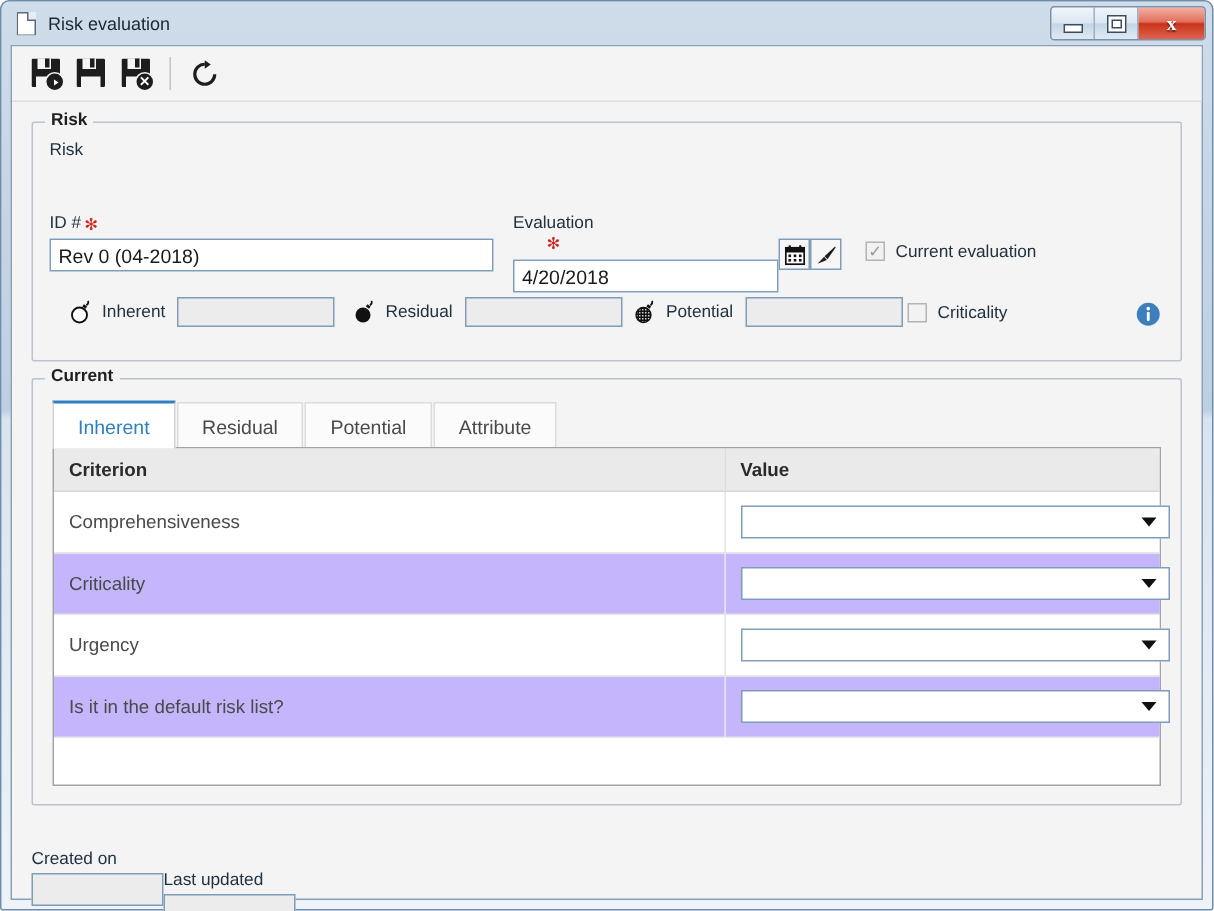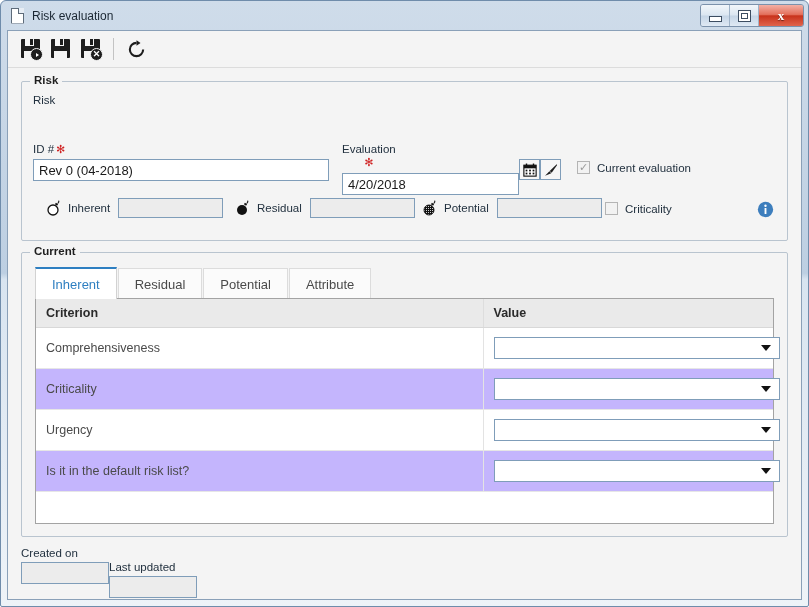--- a/index.html
+++ b/index.html
@@ -233,21 +233,21 @@
   .ddl .arrow {
     position: absolute; right: 8px; top: 50%; transform: translateY(-50%);
     width: 0; height: 0;
     border-left: 5px solid transparent;
     border-right: 5px solid transparent;
     border-top: 6px solid #111;
   }
 
   
   .footer { position: absolute; left: 0; right: 0; bottom: 0; height: 52px; }
-  .foot-field { position: absolute; }
+  .foot-field { position: absolute; margin-top: 20px; }
   .foot-field .fl { font-size: 11.5px; color: #22313f; }
 </style>
 </head>
 <body>
 
 <div class="window">
 
   <div class="titlebar">
     <div class="title-doc-icon">
       <div class="pg"></div>

